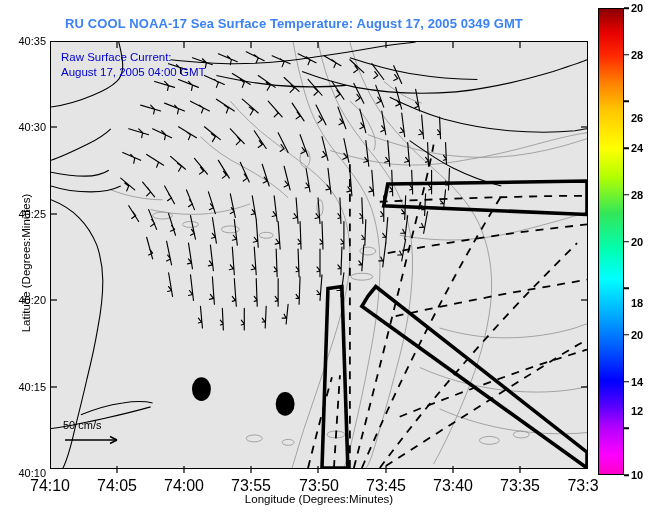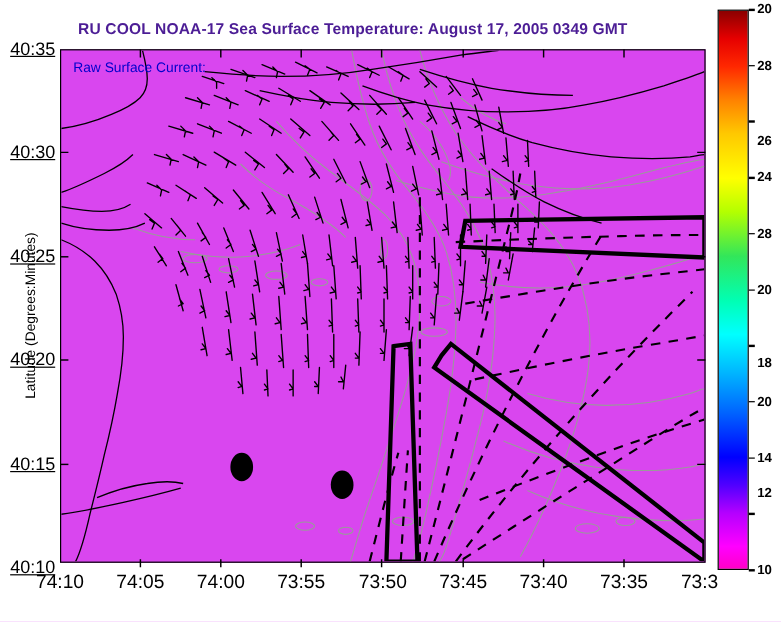--- a/index.html
+++ b/index.html
@@ -4,28 +4,28 @@
 <style>
   html,body{margin:0;padding:0;background:#ffffff;}
   body{width:651px;height:518px;position:relative;overflow:hidden;
        font-family:"Liberation Sans", sans-serif;}
 
   .fig{position:absolute;left:0;top:0;width:651px;height:518px;}
 
   
   #title{
     position:absolute;left:0;top:16px;width:588px;text-align:center;
-    color:#4c1d95;font-size:13px;font-weight:bold;letter-spacing:.1px;
+    color:#3b82f6;font-size:13px;font-weight:bold;letter-spacing:.1px;
     white-space:nowrap;
   }
 
   
   #plot{
     position:absolute;left:50px;top:41px;width:538px;height:428px;
-    border:1.5px solid #000;background:#d946ef;box-sizing:border-box;
+    border:1.5px solid #000;background:#e5e5e5;box-sizing:border-box;
     overflow:hidden;
   }
   #plot-svg{position:absolute;left:0;top:0;width:100%;height:100%;}
 
   
   #annot{
     position:absolute;left:10px;top:8px;color:#0000cc;font-size:11.5px;
     line-height:15px;white-space:nowrap;
   }
 
@@ -33,22 +33,22 @@
   #scalebox{position:absolute;left:12px;bottom:22px;width:92px;}
   #scalebox .lbl{font-size:11px;color:#000;margin-bottom:3px;}
   #scalebox svg{display:block;}
 
   
   .xlab{
     position:absolute;top:477px;font-size:16px;color:#000;
     transform:translateX(-50%);white-space:nowrap;
   }
   .ylab{
-    position:absolute;left:46px;font-size:15px;color:#000;
-    transform:translate(-100%,-50%);white-space:nowrap;text-decoration:underline;
+    position:absolute;left:46px;font-size:11px;color:#000;
+    transform:translate(-100%,-50%);white-space:nowrap;
   }
   #xaxis-title{
     position:absolute;left:50px;top:493px;width:538px;text-align:center;
     font-size:11.5px;color:#000;
   }
   #yaxis-title{
     position:absolute;left:-84px;top:257px;width:220px;text-align:center;
     font-size:11.5px;color:#000;transform:rotate(-90deg);
     transform-origin:50% 50%;
   }
@@ -319,22 +319,30 @@
       </g>
 
       <g fill="#000000" stroke="none">
         <ellipse cx="151" cy="352" rx="9.5" ry="12"></ellipse>
         <ellipse cx="235" cy="367" rx="9.5" ry="12"></ellipse>
       </g>
     </svg>
 
     <div id="annot">
       <div>Raw Surface Current:</div>
+      <div>August 17, 2005 04:00 GMT</div>
     </div>
 
+    <div id="scalebox">
+      <div class="lbl">50 cm/s</div>
+      <svg width="62" height="12">
+        <line x1="2" y1="6" x2="54" y2="6" stroke="#000" stroke-width="1.4"></line>
+        <path d="M54,6 L47,2.5 M54,6 L47,9.5" stroke="#000" stroke-width="1.4" fill="none"></path>
+      </svg>
+    </div>
   </div>
 
   <svg style="position:absolute;left:50px;top:41px;width:538px;height:432px;pointer-events:none;">
     <g stroke="#000" stroke-width="1.2">
       <line x1="67" y1="432" x2="67" y2="425"></line>
         <line x1="134" y1="432" x2="134" y2="425"></line>
       <line x1="201" y1="432" x2="201" y2="425"></line>
         <line x1="268" y1="432" x2="268" y2="425"></line>
       <line x1="336" y1="432" x2="336" y2="425"></line>
         <line x1="403" y1="432" x2="403" y2="425"></line>
@@ -367,20 +375,21 @@
   <div class="xlab" style="left:520px">73:35</div>
   <div class="xlab" style="left:583px">73:3</div>
 
   <div class="ylab" style="top:41px">40:35</div>
   <div class="ylab" style="top:127px">40:30</div>
   <div class="ylab" style="top:214px">40:25</div>
   <div class="ylab" style="top:300px">40:20</div>
   <div class="ylab" style="top:387px">40:15</div>
   <div class="ylab" style="top:473px">40:10</div>
 
+  <div id="xaxis-title">Longitude (Degrees:Minutes)</div>
   <div id="yaxis-title">Latitude (Degrees:Minutes)</div>
 
   <div id="cbar"></div>
 
   <div class="cbtick" style="top:8px"></div>
   <div class="cbtick" style="top:54.7px"></div>
   <div class="cbtick" style="top:101.4px"></div>
   <div class="cbtick" style="top:148.1px"></div>
   <div class="cbtick" style="top:194.8px"></div>
   <div class="cbtick" style="top:241.5px"></div>

